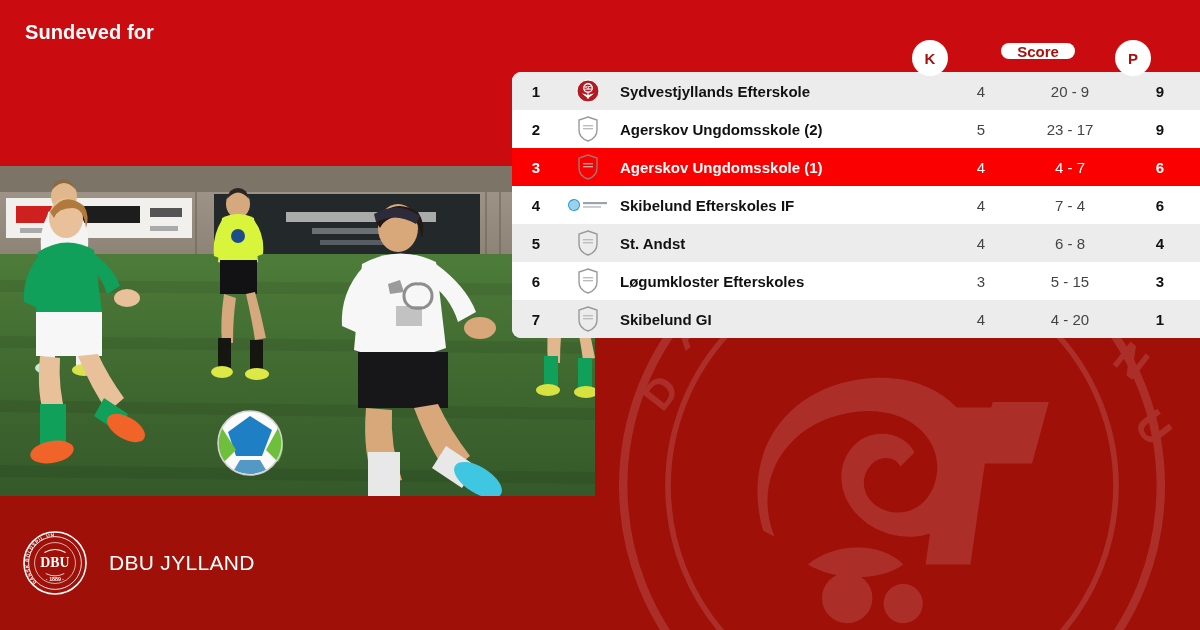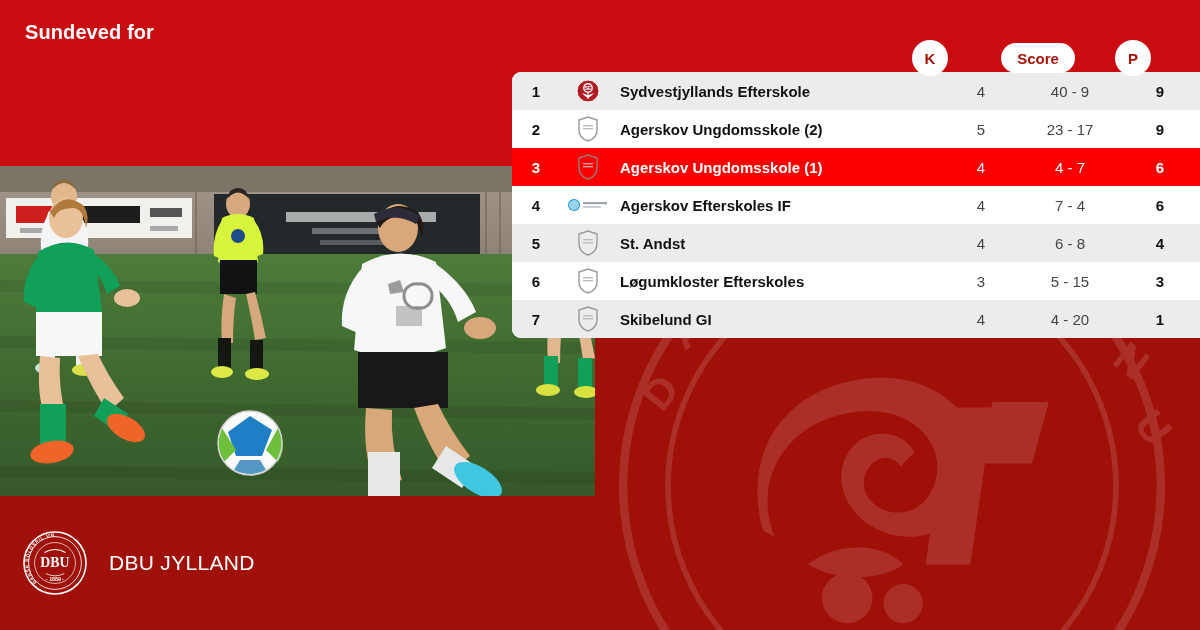--- a/index.html
+++ b/index.html
@@ -112,21 +112,21 @@
   
   .pill {
     position:absolute;
     background:#fff;
     color:#a5140c;
     font-size:15px; font-weight:bold;
     display:flex; align-items:center; justify-content:center;
     z-index:7;
   }
   #pill-k     { left:912px; top:40px; width:36px; height:36px; border-radius:18px; }
-  #pill-score { left:1001px; top:43px; width:74px; height:30px; border-radius:15px; }
+  #pill-score { left:1001px; top:43px; width:74px; height:16px; border-radius:15px; }
   #pill-p     { left:1115px; top:40px; width:36px; height:36px; border-radius:18px; }
 
   
   .crest { display:block; }
 
   
   #footer {
     position:absolute; left:0; bottom:0;
     width:1200px; height:134px;
     display:flex; align-items:center;
@@ -318,21 +318,21 @@
         <circle cx="12" cy="12" r="11" fill="#b01c24"></circle>
         <circle cx="12" cy="12" r="11" fill="none" stroke="#fff" stroke-width="1"></circle>
         <circle cx="12" cy="9" r="4.2" fill="none" stroke="#fff" stroke-width="1.4"></circle>
         <text x="12" y="11" font-family="Liberation Sans, sans-serif" font-size="4.6" font-weight="bold" fill="#fff" text-anchor="middle">SE</text>
         <path d="M6 14 q6 8 12 0 q-6 4 -12 0Z" fill="#fff"></path>
         <path d="M12 14 l0 6 M8.5 15 l3.5 4 M15.5 15 l-3.5 4" stroke="#fff" stroke-width="1.1" fill="none"></path>
       </svg>
     </div>
     <div class="c-team">Sydvestjyllands Efterskole</div>
     <div class="c-k">4</div>
-    <div class="c-score">40 - 9</div>
+    <div class="c-score">20 - 9</div>
     <div class="c-p">9</div>
   </div>
 
   <div class="row">
     <div class="c-pos">2</div>
     <div class="c-crest">
       <svg class="crest" width="22" height="26" viewBox="0 0 22 26">
         <path d="M11 1 L20 4 L20 14 Q20 22 11 25 Q2 22 2 14 L2 4 Z" fill="none" stroke="#9a9a9a" stroke-width="1.4"></path>
         <rect x="6" y="9" width="10" height="1.4" fill="#bdbdbd"></rect>
         <rect x="6" y="12" width="10" height="1.4" fill="#bdbdbd"></rect>
@@ -362,21 +362,21 @@
   <div class="row">
     <div class="c-pos">4</div>
     <div class="c-crest">
       <svg class="crest" width="42" height="14" viewBox="0 0 42 14">
         <circle cx="7" cy="7" r="6" fill="#1f9ad6"></circle>
         <path d="M7 2 a5 5 0 0 1 0 10 a5 5 0 0 1 -3.5 -8.5Z" fill="#fff" opacity=".55"></path>
         <rect x="16" y="4" width="24" height="2.2" fill="#9aa4ad"></rect>
         <rect x="16" y="8" width="18" height="1.8" fill="#c2c8cd"></rect>
       </svg>
     </div>
-    <div class="c-team">Agerskov Efterskoles IF</div>
+    <div class="c-team">Skibelund Efterskoles IF</div>
     <div class="c-k">4</div>
     <div class="c-score">7 - 4</div>
     <div class="c-p">6</div>
   </div>
 
   <div class="row alt">
     <div class="c-pos">5</div>
     <div class="c-crest">
       <svg class="crest" width="22" height="26" viewBox="0 0 22 26">
         <path d="M11 1 L20 4 L20 14 Q20 22 11 25 Q2 22 2 14 L2 4 Z" fill="none" stroke="#9a9a9a" stroke-width="1.4"></path>

